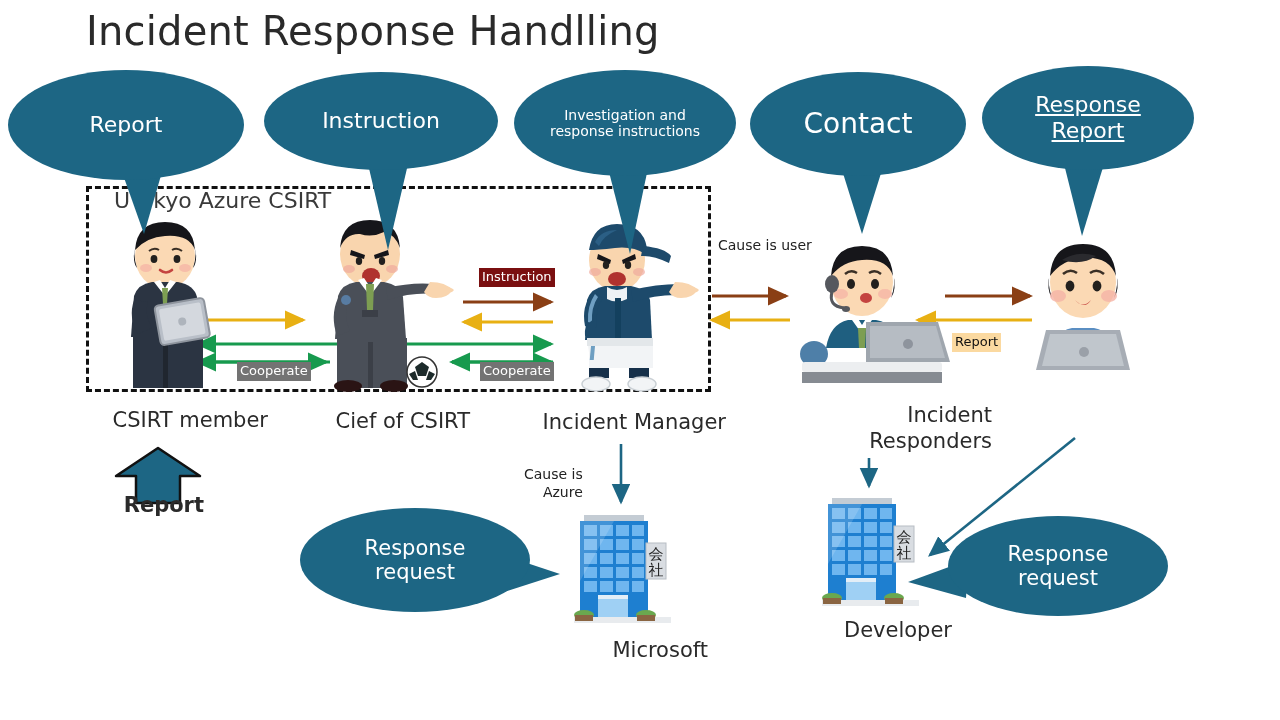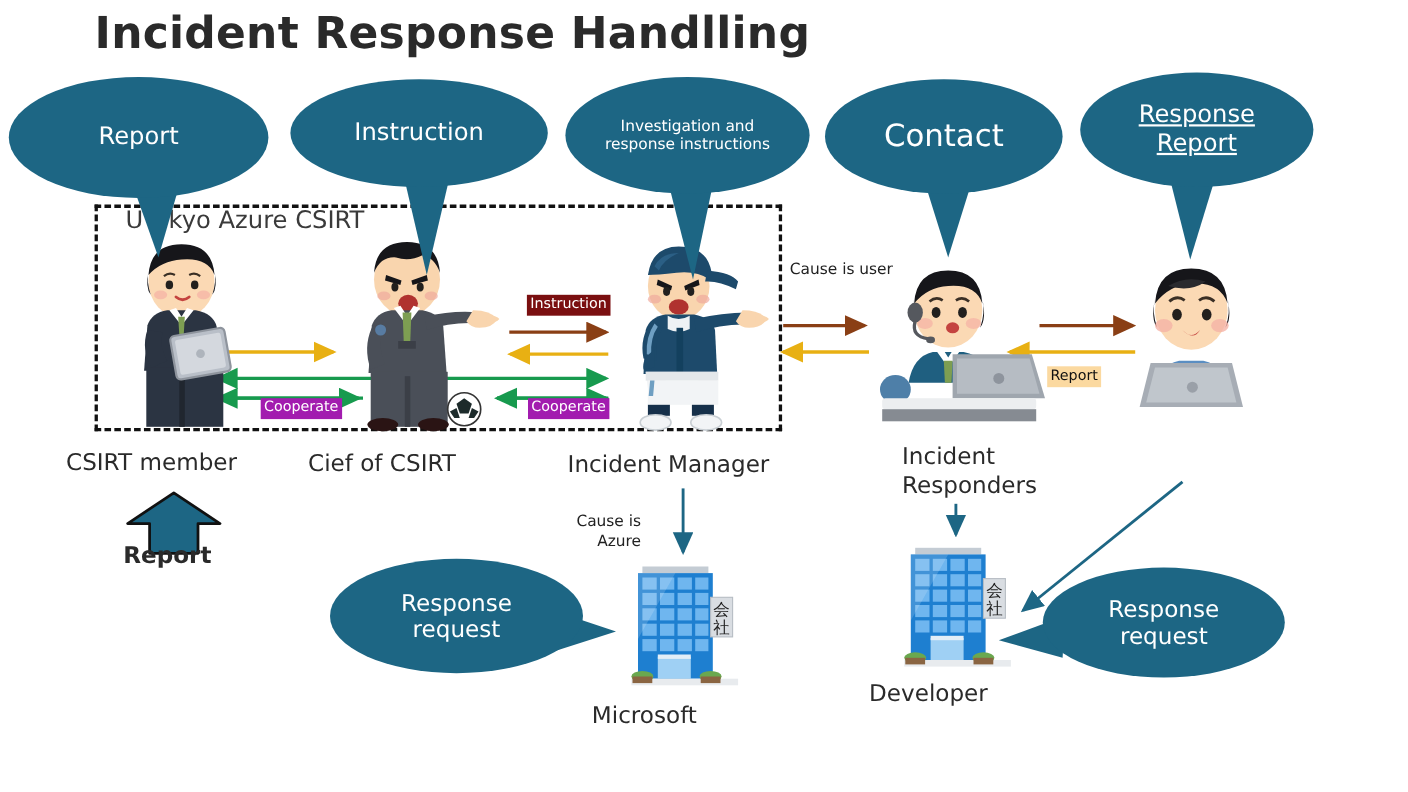--- a/index.html
+++ b/index.html
@@ -16,21 +16,21 @@
   #slide {
     position: absolute; inset: 0;
     width: 1280px; height: 720px;
   }
 
   
   #title {
     position: absolute;
     left: 86px; top: 8px;
     font-size: 40px;
-    font-weight: 700;
+    font-weight: 400;
     letter-spacing: .2px;
     color: #2a2a2a;
     white-space: nowrap;
     font-family: "DejaVu Sans", "Liberation Sans", sans-serif;
   }
 
   
   .bubble {
     position: absolute;
     display: flex; align-items: center; justify-content: center;
@@ -58,21 +58,21 @@
     left: 114px; top: 188px;
     font-size: 22px; color: #3a3a3a;
     z-index: 4; white-space: nowrap;
   }
 
   
   .caption {
     position: absolute;
     font-size: 21px;
     color: #2a2a2a;
-    text-align: left;
+    text-align: right;
     line-height: 1.22;
     z-index: 4;
     white-space: pre-line;
   }
   .caption.small { font-size: 14px; color: #222; text-align: right; line-height: 1.3; }
   .caption.bold  { font-weight: bold; font-size: 21px; }
 
   
   .arrow-line { position: absolute; z-index: 3; }
 
@@ -80,21 +80,21 @@
   .tag {
     position: absolute;
     font-size: 13px;
     padding: 1px 3px 2px 3px;
     color: #ffffff;
     z-index: 7;
     white-space: nowrap;
     line-height: 1.2;
   }
   .tag.instruction { background: #7a0f10; }
-  .tag.cooperate   { background: #a21caf; }
+  .tag.cooperate   { background: #737373; }
   .tag.report      { background: #fbd9a0; color: #111111; }
 
   
   #report-block-arrow { position: absolute; z-index: 4; }
 
   svg { display: block; overflow: visible; }
   .figure { position: absolute; z-index: 4; }
 </style>
 </head>
 <body>

